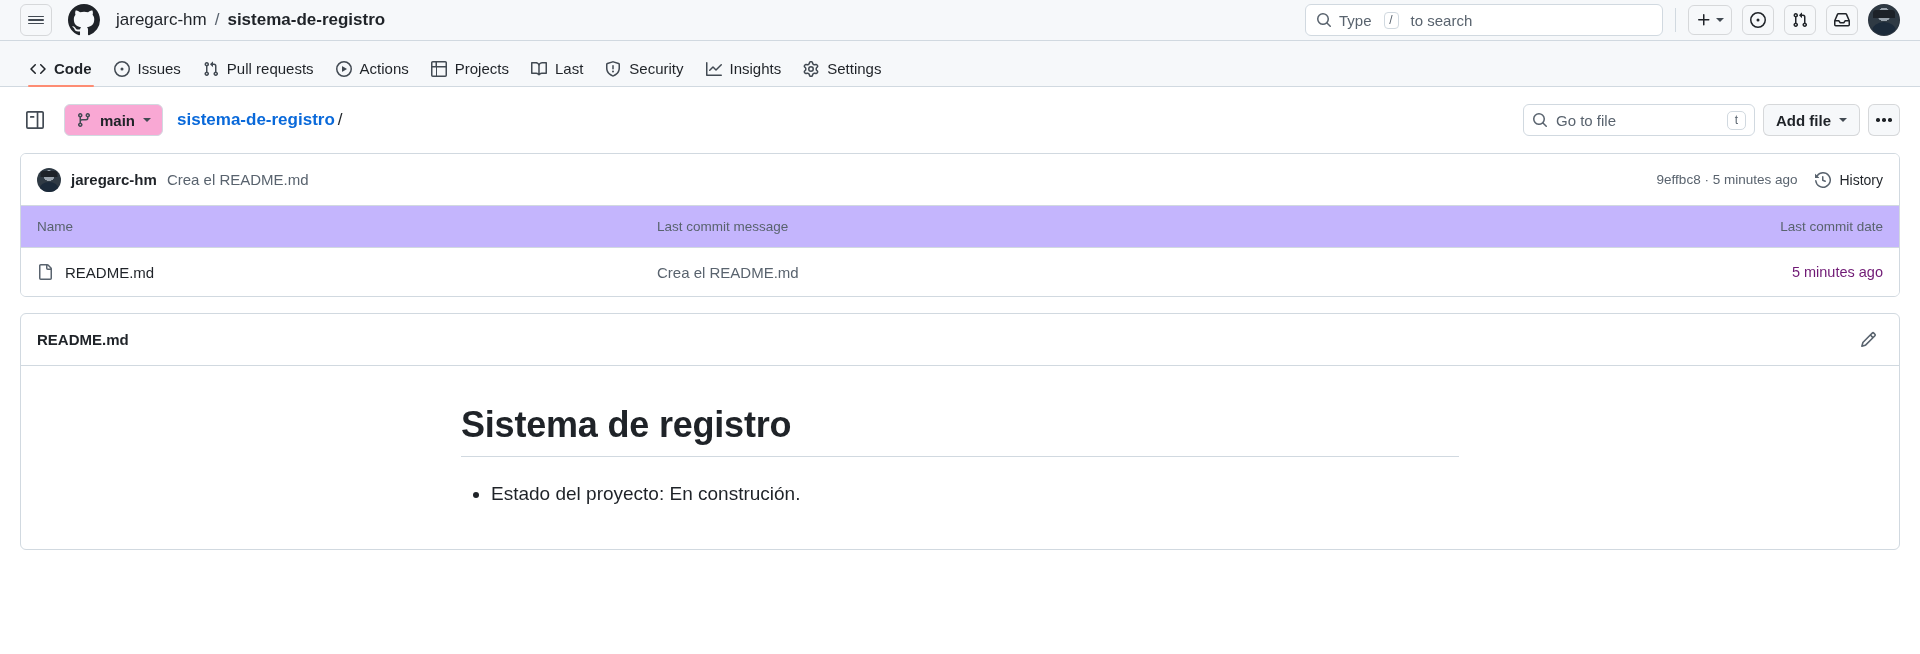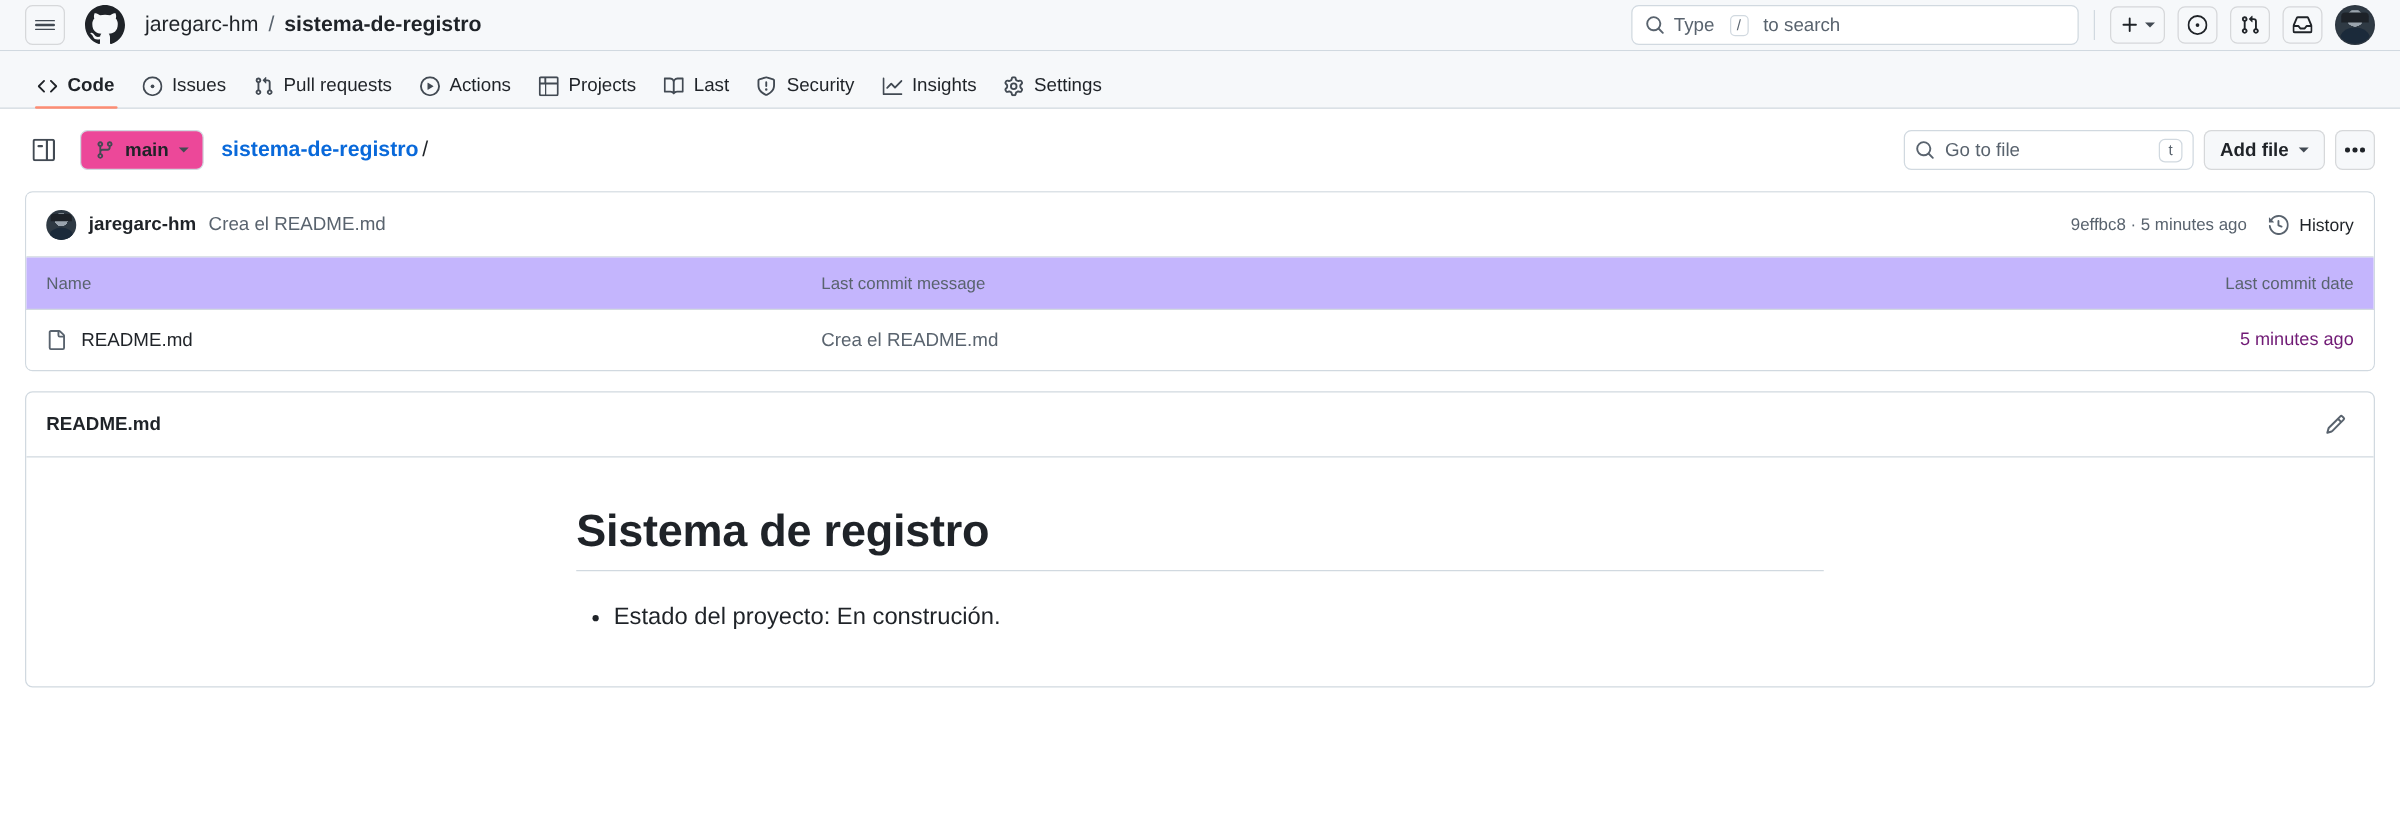--- a/index.html
+++ b/index.html
@@ -129,21 +129,21 @@
   }
   .side-toggle {
     width:30px;height:30px;
     display:flex;align-items:center;justify-content:center;
     cursor:pointer; flex:none;
   }
   .branch-btn {
     height:32px;
     border:1px solid #d1d9e0;
     border-radius:6px;
-    background:#ec4899;
+    background:#f9a8d4;
     display:flex;align-items:center;gap:8px;
     padding:0 11px;
     cursor:pointer;
     font-size:15px; font-weight:600; color:#1f2328;
   }
   .breadcrumb-file {
     display:flex;align-items:center;gap:3px;
     font-size:17px;
   }
   .breadcrumb-file .repo-link { color:#0969da; font-weight:600; cursor:pointer; }

